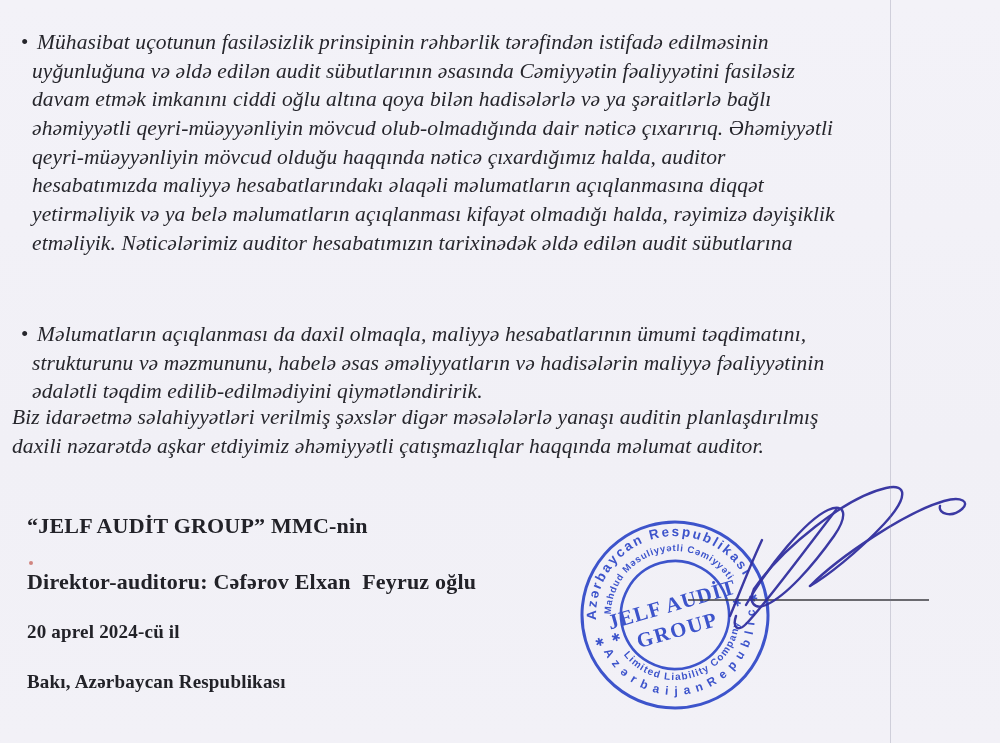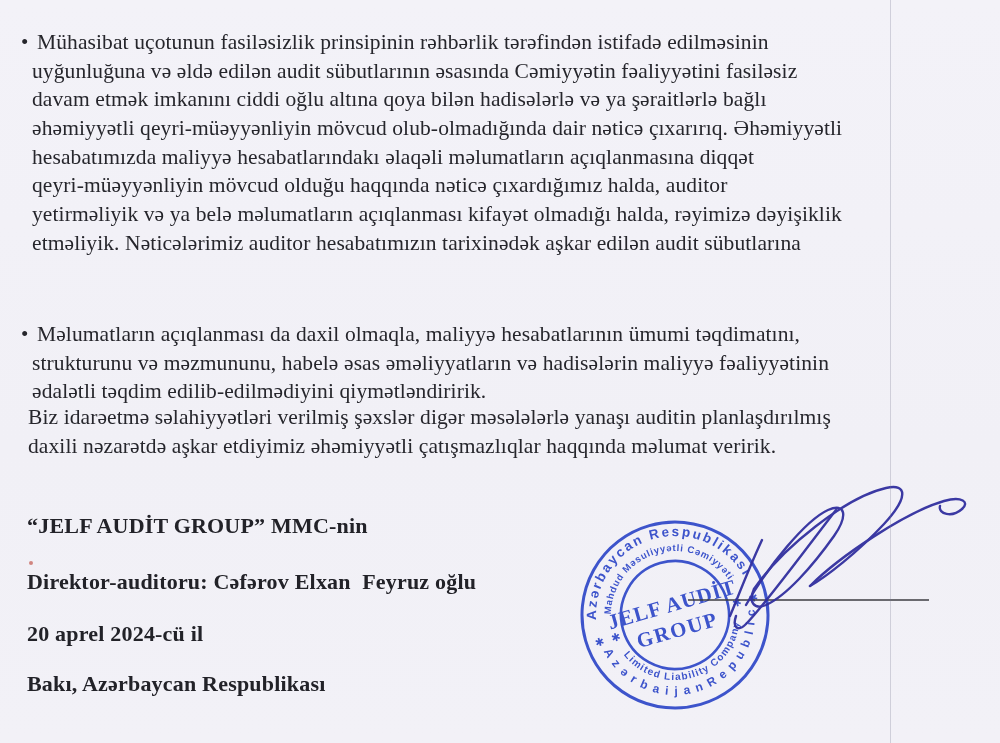--- a/index.html
+++ b/index.html
@@ -4,37 +4,37 @@
 <style>
   html,body{margin:0;padding:0;}
   .page{
     position:relative;
     width:1000px;height:743px;
     background:linear-gradient(180deg,#f3f2f8 0%,#f1f0f6 60%,#f2f1f7 100%);
     overflow:hidden;
     font-family:"Liberation Serif","DejaVu Serif",serif;
     color:#26262c;
   }
-  .para{position:absolute;}
+  .para{position:absolute;font-style:italic;}
   .tline{
     height:28.7px;line-height:28.7px;
     font-size:21.5px;white-space:nowrap;
     letter-spacing:0.1px;
   }
   .tline.first{text-indent:5px;}
   .bullet-dot{
     position:absolute;width:14px;height:28.7px;line-height:28.7px;
     font-size:21px;color:#26262c;
   }
   .signoff{
     position:absolute;left:27px;white-space:pre-wrap;
     font-weight:bold;color:#222228;letter-spacing:0.2px;
   }
   .signoff.big{font-size:22px;}
-  .signoff.small{font-size:22px;}
+  .signoff.small{font-size:19px;}
   .scan-vline{
     position:absolute;top:0;left:890px;width:1px;height:743px;
     background:rgba(120,120,145,0.28);z-index:6;
   }
   .scan-speck{
     position:absolute;left:29px;top:561px;width:4px;height:4px;
     border-radius:50%;background:#c86a63;opacity:.8;z-index:2;
   }
   .stamp-wrap{position:absolute;left:560px;top:500px;z-index:3;}
   .sig-wrap{position:absolute;left:650px;top:450px;z-index:4;}
@@ -51,36 +51,36 @@
 <body>
 
 <div class="page">
 
   <div class="bullet-dot" style="left:21px;top:28px">•</div>
   <div class="para" style="left:32px;top:28px">
     <div class="tline first">Mühasibat uçotunun fasiləsizlik prinsipinin rəhbərlik tərəfindən istifadə edilməsinin</div>
     <div class="tline">uyğunluğuna və əldə edilən audit sübutlarının əsasında Cəmiyyətin fəaliyyətini fasiləsiz</div>
     <div class="tline">davam etmək imkanını ciddi oğlu altına qoya bilən hadisələrlə və ya şəraitlərlə bağlı</div>
     <div class="tline">əhəmiyyətli qeyri-müəyyənliyin mövcud olub-olmadığında dair nəticə çıxarırıq. Əhəmiyyətli</div>
+    <div class="tline">qeyri-müəyyənliyin mövcud olduğu haqqında nəticə çıxardığımız halda, auditor</div>
     <div class="tline">hesabatımızda maliyyə hesabatlarındakı əlaqəli məlumatların açıqlanmasına diqqət</div>
-    <div class="tline">qeyri-müəyyənliyin mövcud olduğu haqqında nəticə çıxardığımız halda, auditor</div>
     <div class="tline">yetirməliyik və ya belə məlumatların açıqlanması kifayət olmadığı halda, rəyimizə dəyişiklik</div>
-    <div class="tline">etməliyik. Nəticələrimiz auditor hesabatımızın tarixinədək aşkar edilən audit sübutlarına</div>
+    <div class="tline">etməliyik. Nəticələrimiz auditor hesabatımızın tarixinədək əldə edilən audit sübutlarına</div>
   </div>
 
   <div class="bullet-dot" style="left:21px;top:320px">•</div>
   <div class="para" style="left:32px;top:320px">
     <div class="tline first">Məlumatların açıqlanması da daxil olmaqla, maliyyə hesabatlarının ümumi təqdimatını,</div>
     <div class="tline">strukturunu və məzmununu, habelə əsas əməliyyatların və hadisələrin maliyyə fəaliyyətinin</div>
     <div class="tline">ədalətli təqdim edilib-edilmədiyini qiymətləndiririk.</div>
   </div>
 
-  <div class="para" style="left:28px;top:403px">
+  <div class="para" style="left:12px;top:403px">
     <div class="tline">Biz idarəetmə səlahiyyətləri verilmiş şəxslər digər məsələlərlə yanaşı auditin planlaşdırılmış</div>
-    <div class="tline">daxili nəzarətdə aşkar etdiyimiz əhəmiyyətli çatışmazlıqlar haqqında məlumat veririk.</div>
+    <div class="tline">daxili nəzarətdə aşkar etdiyimiz əhəmiyyətli çatışmazlıqlar haqqında məlumat auditor.</div>
   </div>
 
   <div class="signoff big" style="top:513px">“JELF AUDİT GROUP” MMC-nin</div>
   <div class="signoff big" style="top:569px">Direktor-auditoru: Cəfərov Elxan  Feyruz oğlu</div>
   <div class="signoff small" style="top:621px">20 aprel 2024-cü il</div>
   <div class="signoff small" style="top:671px">Bakı, Azərbaycan Respublikası</div>
 
   <div class="scan-speck"></div>
 
   <div class="stamp-wrap">

